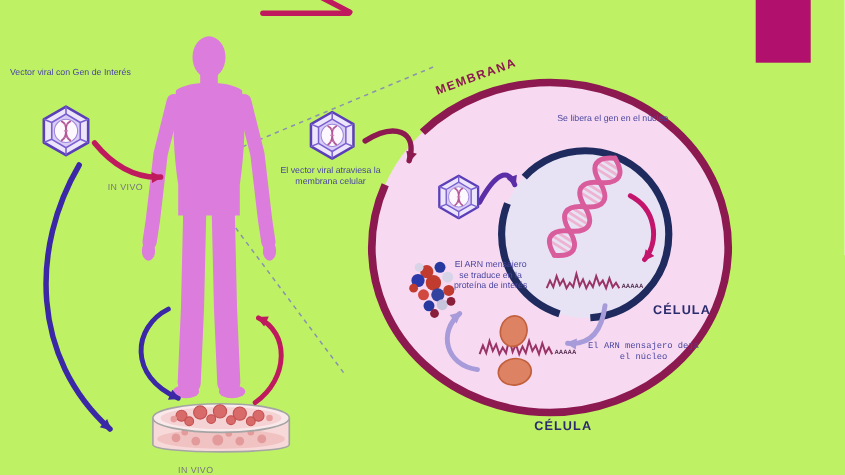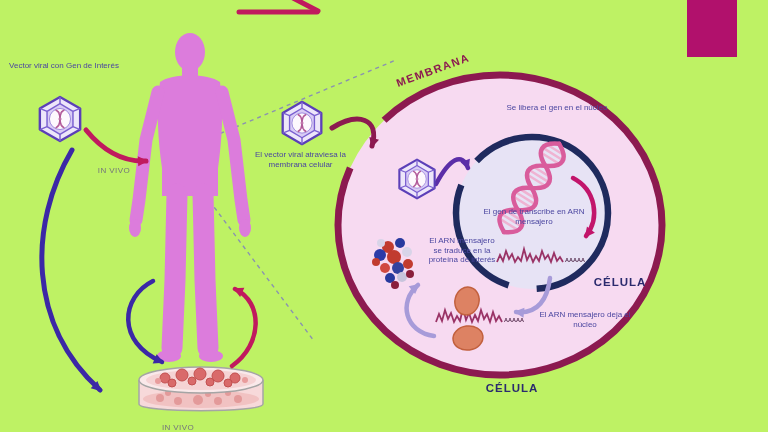--- a/index.html
+++ b/index.html
@@ -168,27 +168,26 @@
 
 <div class="lbl muted" style="left:78px;top:166px;width:52px;text-align:right;">IN VIVO</div>
 
 <div class="lbl" style="left:252px;top:150px;width:97px;">El vector viral atraviesa la membrana celular</div>
 
 <div id="membrana-label">MEMBRANA</div>
 
 
 <div class="lbl" style="left:503px;top:103px;width:108px;">Se libera el gen en el núcleo</div>
 
-<div class="lbl" style="left:478px;top:207px;width:112px;">El gen de transcribe en ARN mensajero</div>
 
 <div class="lbl big" style="left:580px;top:276px;width:80px;">CÉLULA</div>
 
-<div class="lbl" style="left:534px;top:310px;width:102px;">El ARN mensajero deja el núcleo</div>
+<div class="lbl" style="left:534px;top:310px;width:102px;font-family:Liberation Mono, monospace;">El ARN mensajero deja el núcleo</div>
 
-<div class="lbl" style="left:428px;top:236px;width:68px;">El ARN mensajero se traduce en la proteína de interés</div>
+<div class="lbl" style="left:412px;top:236px;width:68px;">El ARN mensajero se traduce en la proteína de interés</div>
 
 <div class="lbl big" style="left:472px;top:382px;width:80px;text-align:center;">CÉLULA</div>
 
 <div class="lbl muted" style="left:146px;top:423px;width:64px;">IN VIVO</div>
 
 <div id="corner-block"></div>
 
 </div>
 
 </body></html>

